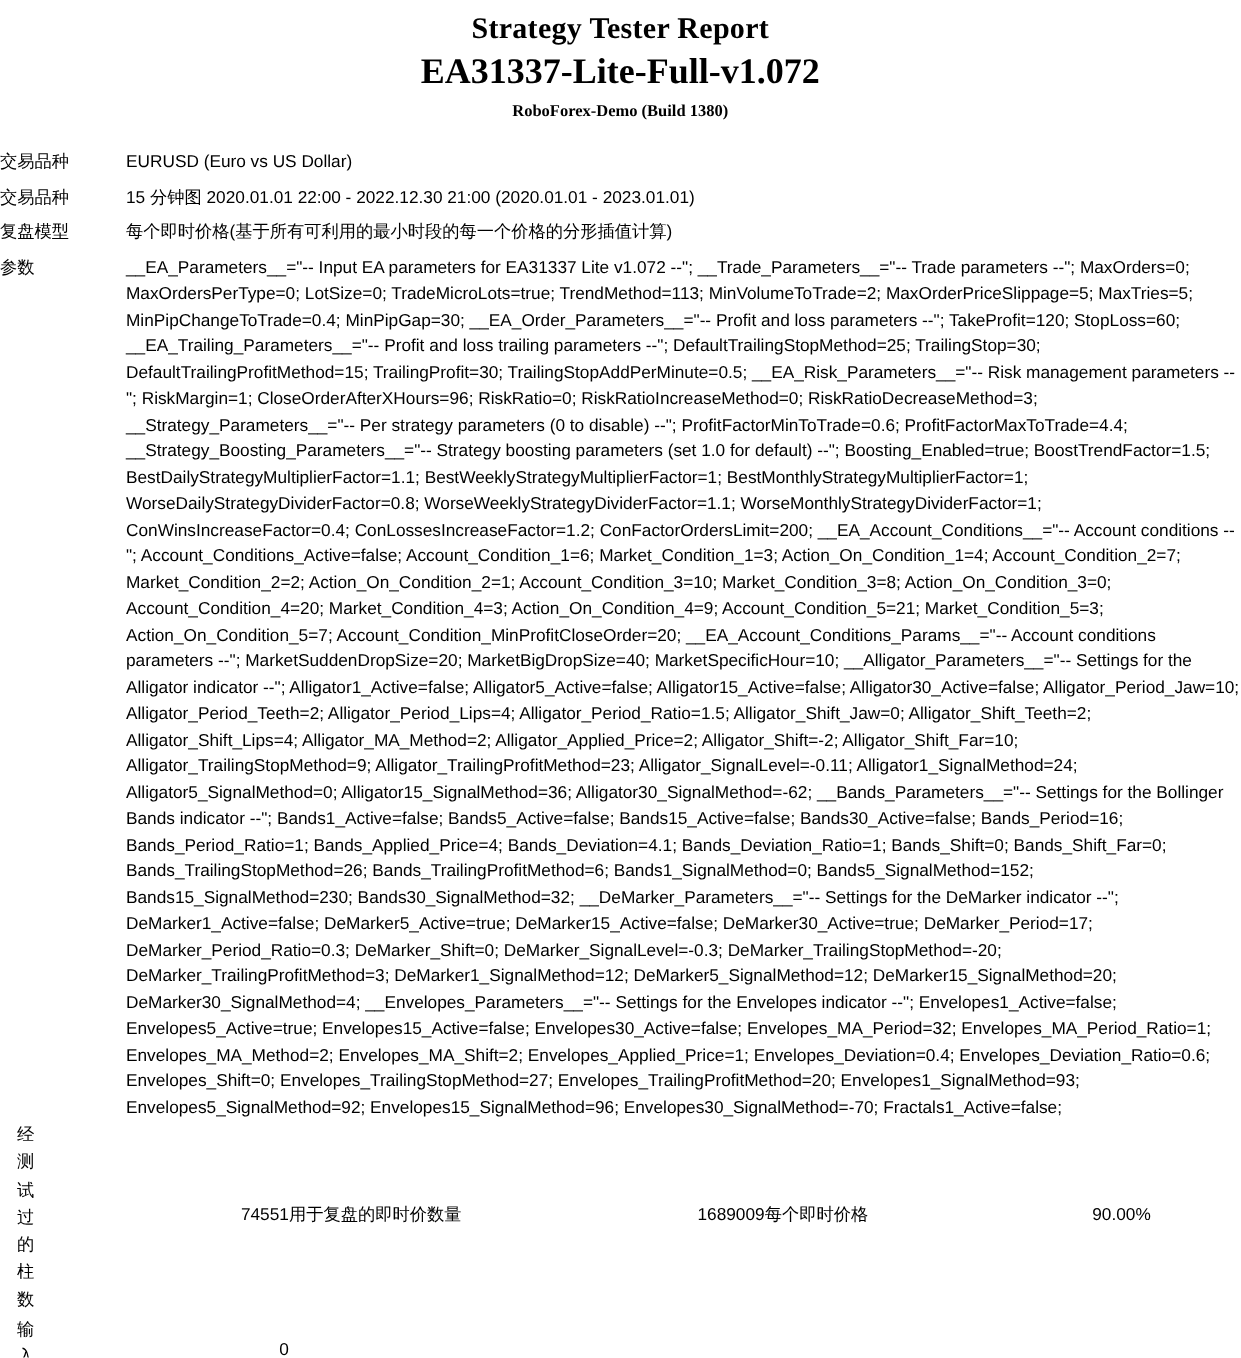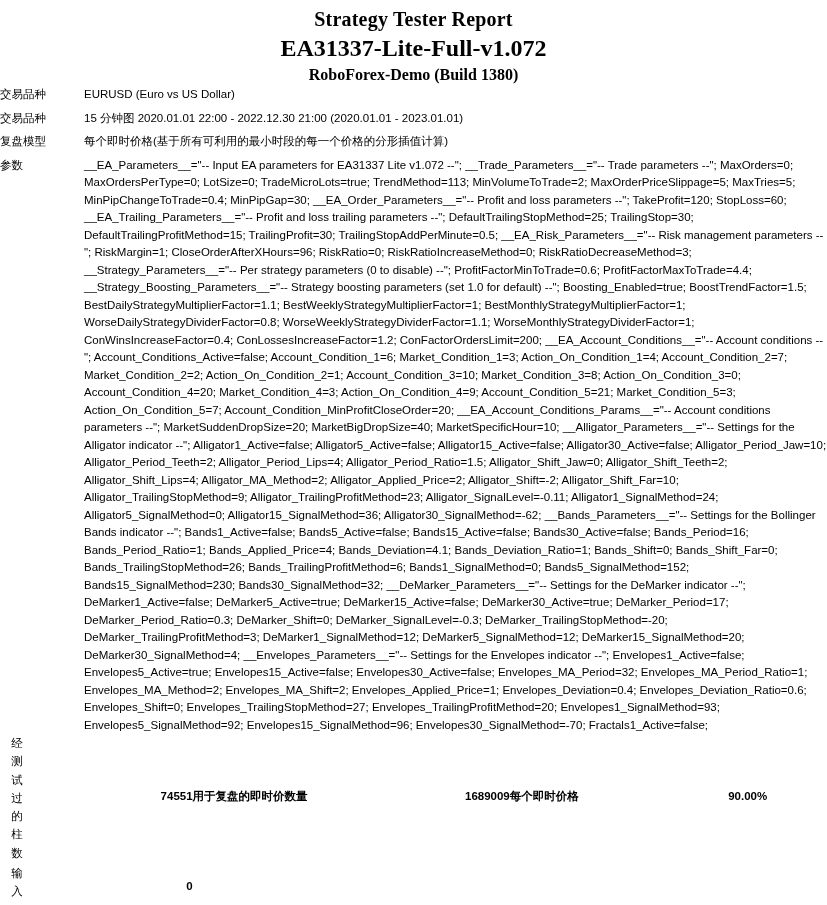--- a/index.html
+++ b/index.html
@@ -35,30 +35,30 @@
   .title-sub {
     font-family: "Liberation Serif", serif;
     font-weight: bold;
     font-size: 24px;
     line-height: 26px;
     margin-top: 1px;
   }
   .title-broker {
     font-family: "Liberation Serif", serif;
     font-weight: bold;
-    font-size: 16px;
+    font-size: 11px;
     line-height: 17px;
     margin-top: 5px;
   }
 
   
   table.info {
     border-collapse: collapse;
     width: 827px;
-    margin-top: 3px;
+    margin-top: 17px;
     table-layout: fixed;
   }
   table.info td {
     vertical-align: top;
     padding: 0;
     font-size: 11.5px;
     line-height: 17.5px;
   }
   td.lbl {
     width: 84px;
@@ -115,21 +115,20 @@
   table.stats {
     border-collapse: collapse;
     width: 827px;
     table-layout: fixed;
   }
   table.stats td {
     font-size: 11.5px;
     line-height: 16px;
     padding: 0;
     vertical-align: top;
-    font-weight: bold;
   }
   .sp-lead  { width: 34px; }
   .sp-num1  { width: 44px; text-align: right; }
   .sp-lab1  { width: 330px; padding-left: 6px; }
   .sp-num2  { width: 60px; text-align: right; margin-top: 22px; }
   .sp-lab2  { width: 250px; padding-left: 6px; }
   .sp-num3  { width: 109px; text-align: center; padding-right: 3px; }
 
   .row-spacer-a { height: 54px; }
   .row-spacer-b { height: 74px; }

